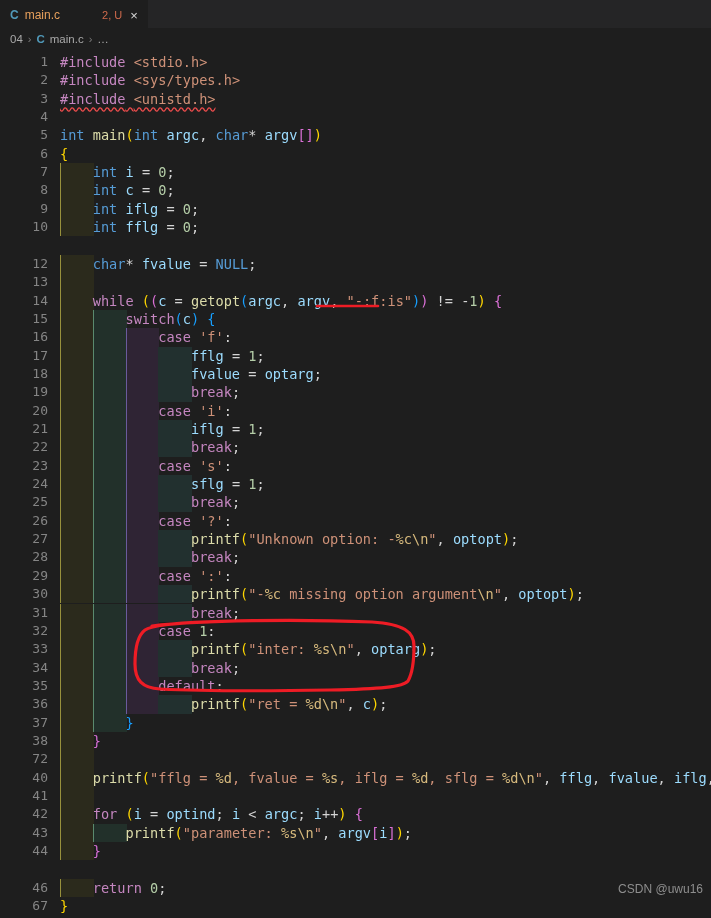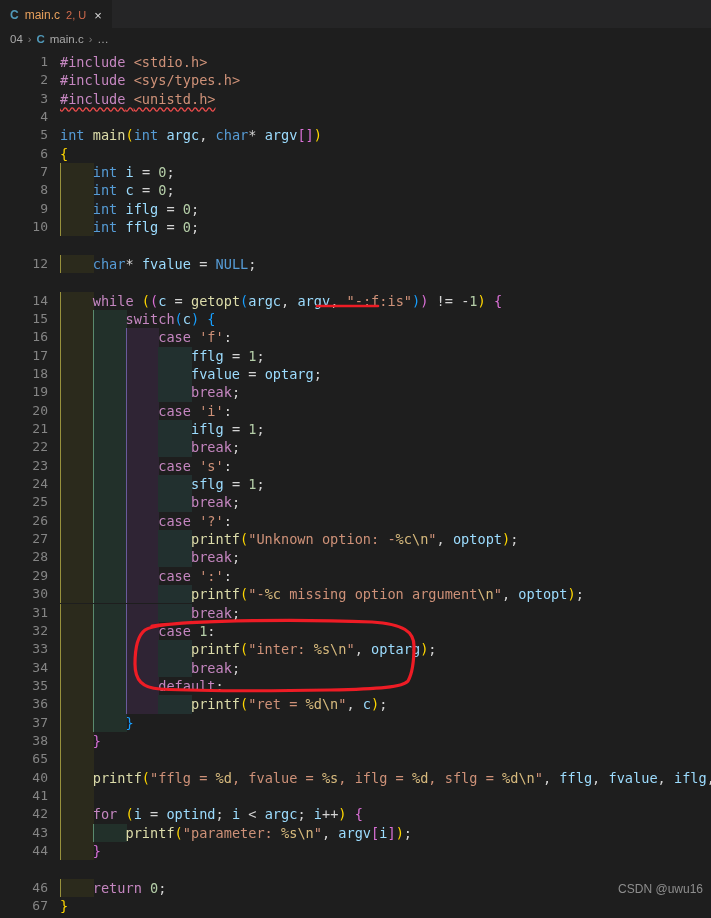--- a/index.html
+++ b/index.html
@@ -12,21 +12,21 @@
   
   #tabbar{height:28px;background:#252526;display:flex;align-items:stretch;}
   .tab{
     display:flex;align-items:center;gap:6px;
     padding:0 8px 0 10px;background:#1e1e1e;
     border-top:1px solid #1e1e1e;height:100%;
     font-family:"Liberation Sans",sans-serif;font-size:12px;
   }
   .tab-lang{color:#519aba;font-size:12px;font-weight:bold;font-family:"Liberation Sans",sans-serif;}
   .tab-name{color:#e8a05c;font-size:12px;}
-  .tab-badge{color:#cf6a4c;font-size:11px;}
+  .tab-badge{color:#cf6a4c;font-size:11px;margin-left:36px;}
   .tab-close{color:#d8d8d8;font-size:13px;line-height:1;padding:0 2px;cursor:pointer;}
   #tabrest{flex:1;background:#252526;}
 
   
   #breadcrumb{
     height:22px;display:flex;align-items:center;gap:5px;
     padding-left:10px;background:#1e1e1e;
     font-family:"Liberation Sans",sans-serif;font-size:11.5px;color:#a9a9a9;
   }
   #breadcrumb .sep{color:#7a7a7a;font-size:11px;}
@@ -114,20 +114,21 @@
       <div class="row" style="top: 21.35px; position: absolute; left: 0px; right: 0px;"><span class="ln">2</span><span class="code"><span class="pre">#include</span> <span class="hdr">&lt;sys/types.h&gt;</span></span></div>
       <div class="row" style="top: 39.7px; position: absolute; left: 0px; right: 0px;"><span class="ln">3</span><span class="code"><span class="squiggle"><span class="pre">#include</span> <span class="hdr">&lt;unistd.h&gt;</span></span></span></div>
       <div class="row" style="top: 58.05px; position: absolute; left: 0px; right: 0px;"><span class="ln">4</span><span class="code"></span></div>
       <div class="row" style="top: 76.4px; position: absolute; left: 0px; right: 0px;"><span class="ln">5</span><span class="code"><span class="kw">int</span> <span class="fn">main</span><span class="p1">(</span><span class="kw">int</span> <span class="var">argc</span><span class="op">,</span> <span class="kw">char</span><span class="op">*</span> <span class="var">argv</span><span class="p2">[]</span><span class="p1">)</span></span></div>
       <div class="row" style="top: 94.75px; position: absolute; left: 0px; right: 0px;"><span class="ln">6</span><span class="code"><span class="p1">{</span></span></div>
       <div class="row" style="top: 113.1px; position: absolute; left: 0px; right: 0px;"><div class="band b-olive" style="left: 60px; width: 32.8px;"></div><span class="ln">7</span><span class="code">    <span class="kw">int</span> <span class="var">i</span> <span class="op">=</span> <span class="num">0</span><span class="op">;</span></span></div>
       <div class="row" style="top: 131.45px; position: absolute; left: 0px; right: 0px;"><div class="band b-olive" style="left: 60px; width: 32.8px;"></div><span class="ln">8</span><span class="code">    <span class="kw">int</span> <span class="var">c</span> <span class="op">=</span> <span class="num">0</span><span class="op">;</span></span></div>
       <div class="row" style="top: 149.8px; position: absolute; left: 0px; right: 0px;"><div class="band b-olive" style="left: 60px; width: 32.8px;"></div><span class="ln">9</span><span class="code">    <span class="kw">int</span> <span class="var">iflg</span> <span class="op">=</span> <span class="num">0</span><span class="op">;</span></span></div>
       <div class="row" style="top: 168.15px; position: absolute; left: 0px; right: 0px;"><div class="band b-olive" style="left: 60px; width: 32.8px;"></div><span class="ln">10</span><span class="code">    <span class="kw">int</span> <span class="var">fflg</span> <span class="op">=</span> <span class="num">0</span><span class="op">;</span></span></div>
       <div class="row" style="top: 204.85px; position: absolute; left: 0px; right: 0px;"><div class="band b-olive" style="left: 60px; width: 32.8px;"></div><span class="ln">12</span><span class="code">    <span class="kw">char</span><span class="op">*</span> <span class="var">fvalue</span> <span class="op">=</span> <span class="cnst">NULL</span><span class="op">;</span></span></div>
+      <div class="row" style="top: 223.2px; position: absolute; left: 0px; right: 0px;"><div class="band b-olive" style="left: 60px; width: 32.8px;"></div><span class="ln">13</span><span class="code"></span></div>
       <div class="row" style="top: 241.55px; position: absolute; left: 0px; right: 0px;"><div class="band b-olive" style="left: 60px; width: 32.8px;"></div><span class="ln">14</span><span class="code">    <span class="ctrl">while</span> <span class="p1">(</span><span class="p2">(</span><span class="var">c</span> <span class="op">=</span> <span class="fn">getopt</span><span class="p3">(</span><span class="var">argc</span><span class="op">,</span> <span class="var">argv</span><span class="op">,</span> <span class="str">"-:f:is"</span><span class="p3">)</span><span class="p2">)</span> <span class="op">!=</span> <span class="op">-</span><span class="num">1</span><span class="p1">)</span> <span class="p2">{</span></span></div>
       <div class="row" style="top: 259.9px; position: absolute; left: 0px; right: 0px;"><div class="band b-olive" style="left: 60px; width: 32.8px;"></div><div class="band b-green" style="left: 92.8px; width: 32.8px;"></div><span class="ln">15</span><span class="code">        <span class="ctrl">switch</span><span class="p3">(</span><span class="var">c</span><span class="p3">)</span> <span class="p3">{</span></span></div>
       <div class="row" style="top: 278.25px; position: absolute; left: 0px; right: 0px;"><div class="band b-olive" style="left: 60px; width: 32.8px;"></div><div class="band b-green" style="left: 92.8px; width: 32.8px;"></div><div class="band b-purple" style="left: 125.6px; width: 32.8px;"></div><span class="ln">16</span><span class="code">            <span class="ctrl">case</span> <span class="str">'f'</span><span class="op">:</span></span></div>
       <div class="row" style="top: 296.6px; position: absolute; left: 0px; right: 0px;"><div class="band b-olive" style="left: 60px; width: 32.8px;"></div><div class="band b-green" style="left: 92.8px; width: 32.8px;"></div><div class="band b-purple" style="left: 125.6px; width: 32.8px;"></div><div class="band b-teal" style="left: 158.4px; width: 32.8px;"></div><span class="ln">17</span><span class="code">                <span class="var">fflg</span> <span class="op">=</span> <span class="num">1</span><span class="op">;</span></span></div>
       <div class="row" style="top: 314.95px; position: absolute; left: 0px; right: 0px;"><div class="band b-olive" style="left: 60px; width: 32.8px;"></div><div class="band b-green" style="left: 92.8px; width: 32.8px;"></div><div class="band b-purple" style="left: 125.6px; width: 32.8px;"></div><div class="band b-teal" style="left: 158.4px; width: 32.8px;"></div><span class="ln">18</span><span class="code">                <span class="var">fvalue</span> <span class="op">=</span> <span class="var">optarg</span><span class="op">;</span></span></div>
       <div class="row" style="top: 333.3px; position: absolute; left: 0px; right: 0px;"><div class="band b-olive" style="left: 60px; width: 32.8px;"></div><div class="band b-green" style="left: 92.8px; width: 32.8px;"></div><div class="band b-purple" style="left: 125.6px; width: 32.8px;"></div><div class="band b-teal" style="left: 158.4px; width: 32.8px;"></div><span class="ln">19</span><span class="code">                <span class="ctrl">break</span><span class="op">;</span></span></div>
       <div class="row" style="top: 351.65px; position: absolute; left: 0px; right: 0px;"><div class="band b-olive" style="left: 60px; width: 32.8px;"></div><div class="band b-green" style="left: 92.8px; width: 32.8px;"></div><div class="band b-purple" style="left: 125.6px; width: 32.8px;"></div><span class="ln">20</span><span class="code">            <span class="ctrl">case</span> <span class="str">'i'</span><span class="op">:</span></span></div>
       <div class="row" style="top: 370px; position: absolute; left: 0px; right: 0px;"><div class="band b-olive" style="left: 60px; width: 32.8px;"></div><div class="band b-green" style="left: 92.8px; width: 32.8px;"></div><div class="band b-purple" style="left: 125.6px; width: 32.8px;"></div><div class="band b-teal" style="left: 158.4px; width: 32.8px;"></div><span class="ln">21</span><span class="code">                <span class="var">iflg</span> <span class="op">=</span> <span class="num">1</span><span class="op">;</span></span></div>
       <div class="row" style="top: 388.35px; position: absolute; left: 0px; right: 0px;"><div class="band b-olive" style="left: 60px; width: 32.8px;"></div><div class="band b-green" style="left: 92.8px; width: 32.8px;"></div><div class="band b-purple" style="left: 125.6px; width: 32.8px;"></div><div class="band b-teal" style="left: 158.4px; width: 32.8px;"></div><span class="ln">22</span><span class="code">                <span class="ctrl">break</span><span class="op">;</span></span></div>
       <div class="row" style="top: 406.7px; position: absolute; left: 0px; right: 0px;"><div class="band b-olive" style="left: 60px; width: 32.8px;"></div><div class="band b-green" style="left: 92.8px; width: 32.8px;"></div><div class="band b-purple" style="left: 125.6px; width: 32.8px;"></div><span class="ln">23</span><span class="code">            <span class="ctrl">case</span> <span class="str">'s'</span><span class="op">:</span></span></div>
@@ -139,21 +140,21 @@
       <div class="row" style="top: 516.8px; position: absolute; left: 0px; right: 0px;"><div class="band b-olive" style="left: 60px; width: 32.8px;"></div><div class="band b-green" style="left: 92.8px; width: 32.8px;"></div><div class="band b-purple" style="left: 125.6px; width: 32.8px;"></div><span class="ln">29</span><span class="code">            <span class="ctrl">case</span> <span class="str">':'</span><span class="op">:</span></span></div>
       <div class="row" style="top: 535.15px; position: absolute; left: 0px; right: 0px;"><div class="band b-olive" style="left: 60px; width: 32.8px;"></div><div class="band b-green" style="left: 92.8px; width: 32.8px;"></div><div class="band b-purple" style="left: 125.6px; width: 32.8px;"></div><div class="band b-teal" style="left: 158.4px; width: 32.8px;"></div><span class="ln">30</span><span class="code">                <span class="fn">printf</span><span class="p1">(</span><span class="str">"-</span><span class="esc">%c</span><span class="str"> missing option argument</span><span class="esc">\n</span><span class="str">"</span><span class="op">,</span> <span class="var">optopt</span><span class="p1">)</span><span class="op">;</span></span></div>
       <div class="row" style="top: 553.5px; position: absolute; left: 0px; right: 0px;"><div class="band b-olive" style="left: 60px; width: 32.8px;"></div><div class="band b-green" style="left: 92.8px; width: 32.8px;"></div><div class="band b-purple" style="left: 125.6px; width: 32.8px;"></div><div class="band b-teal" style="left: 158.4px; width: 32.8px;"></div><span class="ln">31</span><span class="code">                <span class="ctrl">break</span><span class="op">;</span></span></div>
       <div class="row" style="top: 571.85px; position: absolute; left: 0px; right: 0px;"><div class="band b-olive" style="left: 60px; width: 32.8px;"></div><div class="band b-green" style="left: 92.8px; width: 32.8px;"></div><div class="band b-purple" style="left: 125.6px; width: 32.8px;"></div><span class="ln">32</span><span class="code">            <span class="ctrl">case</span> <span class="num">1</span><span class="op">:</span></span></div>
       <div class="row" style="top: 590.2px; position: absolute; left: 0px; right: 0px;"><div class="band b-olive" style="left: 60px; width: 32.8px;"></div><div class="band b-green" style="left: 92.8px; width: 32.8px;"></div><div class="band b-purple" style="left: 125.6px; width: 32.8px;"></div><div class="band b-teal" style="left: 158.4px; width: 32.8px;"></div><span class="ln">33</span><span class="code">                <span class="fn">printf</span><span class="p1">(</span><span class="str">"inter: </span><span class="esc">%s</span><span class="esc">\n</span><span class="str">"</span><span class="op">,</span> <span class="var">optarg</span><span class="p1">)</span><span class="op">;</span></span></div>
       <div class="row" style="top: 608.55px; position: absolute; left: 0px; right: 0px;"><div class="band b-olive" style="left: 60px; width: 32.8px;"></div><div class="band b-green" style="left: 92.8px; width: 32.8px;"></div><div class="band b-purple" style="left: 125.6px; width: 32.8px;"></div><div class="band b-teal" style="left: 158.4px; width: 32.8px;"></div><span class="ln">34</span><span class="code">                <span class="ctrl">break</span><span class="op">;</span></span></div>
       <div class="row" style="top: 626.9px; position: absolute; left: 0px; right: 0px;"><div class="band b-olive" style="left: 60px; width: 32.8px;"></div><div class="band b-green" style="left: 92.8px; width: 32.8px;"></div><div class="band b-purple" style="left: 125.6px; width: 32.8px;"></div><span class="ln">35</span><span class="code">            <span class="ctrl">default</span><span class="op">:</span></span></div>
       <div class="row" style="top: 645.25px; position: absolute; left: 0px; right: 0px;"><div class="band b-olive" style="left: 60px; width: 32.8px;"></div><div class="band b-green" style="left: 92.8px; width: 32.8px;"></div><div class="band b-purple" style="left: 125.6px; width: 32.8px;"></div><div class="band b-teal" style="left: 158.4px; width: 32.8px;"></div><span class="ln">36</span><span class="code">                <span class="fn">printf</span><span class="p1">(</span><span class="str">"ret = </span><span class="esc">%d</span><span class="esc">\n</span><span class="str">"</span><span class="op">,</span> <span class="var">c</span><span class="p1">)</span><span class="op">;</span></span></div>
       <div class="row" style="top: 663.6px; position: absolute; left: 0px; right: 0px;"><div class="band b-olive" style="left: 60px; width: 32.8px;"></div><div class="band b-green" style="left: 92.8px; width: 32.8px;"></div><span class="ln">37</span><span class="code">        <span class="p3">}</span></span></div>
       <div class="row" style="top: 681.95px; position: absolute; left: 0px; right: 0px;"><div class="band b-olive" style="left: 60px; width: 32.8px;"></div><span class="ln">38</span><span class="code">    <span class="p2">}</span></span></div>
-      <div class="row" style="top: 700.3px; position: absolute; left: 0px; right: 0px;"><div class="band b-olive" style="left: 60px; width: 32.8px;"></div><span class="ln">65</span><span class="code"></span></div>
+      <div class="row" style="top: 700.3px; position: absolute; left: 0px; right: 0px;"><div class="band b-olive" style="left: 60px; width: 32.8px;"></div><span class="ln">72</span><span class="code"></span></div>
       <div class="row" style="top: 718.65px; position: absolute; left: 0px; right: 0px;"><div class="band b-olive" style="left: 60px; width: 32.8px;"></div><span class="ln">40</span><span class="code">    <span class="fn">printf</span><span class="p1">(</span><span class="str">"fflg = </span><span class="esc">%d</span><span class="str">, fvalue = </span><span class="esc">%s</span><span class="str">, iflg = </span><span class="esc">%d</span><span class="str">, sflg = </span><span class="esc">%d</span><span class="esc">\n</span><span class="str">"</span><span class="op">,</span> <span class="var">fflg</span><span class="op">,</span> <span class="var">fvalue</span><span class="op">,</span> <span class="var">iflg</span><span class="op">,</span> </span></div>
       <div class="row" style="top: 737px; position: absolute; left: 0px; right: 0px;"><div class="band b-olive" style="left: 60px; width: 32.8px;"></div><span class="ln">41</span><span class="code"></span></div>
       <div class="row" style="top: 755.35px; position: absolute; left: 0px; right: 0px;"><div class="band b-olive" style="left: 60px; width: 32.8px;"></div><span class="ln">42</span><span class="code">    <span class="ctrl">for</span> <span class="p1">(</span><span class="var">i</span> <span class="op">=</span> <span class="var">optind</span><span class="op">;</span> <span class="var">i</span> <span class="op">&lt;</span> <span class="var">argc</span><span class="op">;</span> <span class="var">i</span><span class="op">++</span><span class="p1">)</span> <span class="p2">{</span></span></div>
       <div class="row" style="top: 773.7px; position: absolute; left: 0px; right: 0px;"><div class="band b-olive" style="left: 60px; width: 32.8px;"></div><div class="band b-green" style="left: 92.8px; width: 32.8px;"></div><span class="ln">43</span><span class="code">        <span class="fn">printf</span><span class="p1">(</span><span class="str">"parameter: </span><span class="esc">%s</span><span class="esc">\n</span><span class="str">"</span><span class="op">,</span> <span class="var">argv</span><span class="p2">[</span><span class="var">i</span><span class="p2">]</span><span class="p1">)</span><span class="op">;</span></span></div>
       <div class="row" style="top: 792.05px; position: absolute; left: 0px; right: 0px;"><div class="band b-olive" style="left: 60px; width: 32.8px;"></div><span class="ln">44</span><span class="code">    <span class="p2">}</span></span></div>
       <div class="row" style="top: 828.75px; position: absolute; left: 0px; right: 0px;"><div class="band b-olive" style="left: 60px; width: 32.8px;"></div><span class="ln">46</span><span class="code">    <span class="ctrl">return</span> <span class="num">0</span><span class="op">;</span></span></div>
       <div class="row" style="top: 847.1px; position: absolute; left: 0px; right: 0px;"><span class="ln">67</span><span class="code"><span class="p1">}</span></span></div>
       <div class="row" style="top: 865.45px; position: absolute; left: 0px; right: 0px;"><span class="ln">48</span><span class="code"></span></div>
     </div>
 

